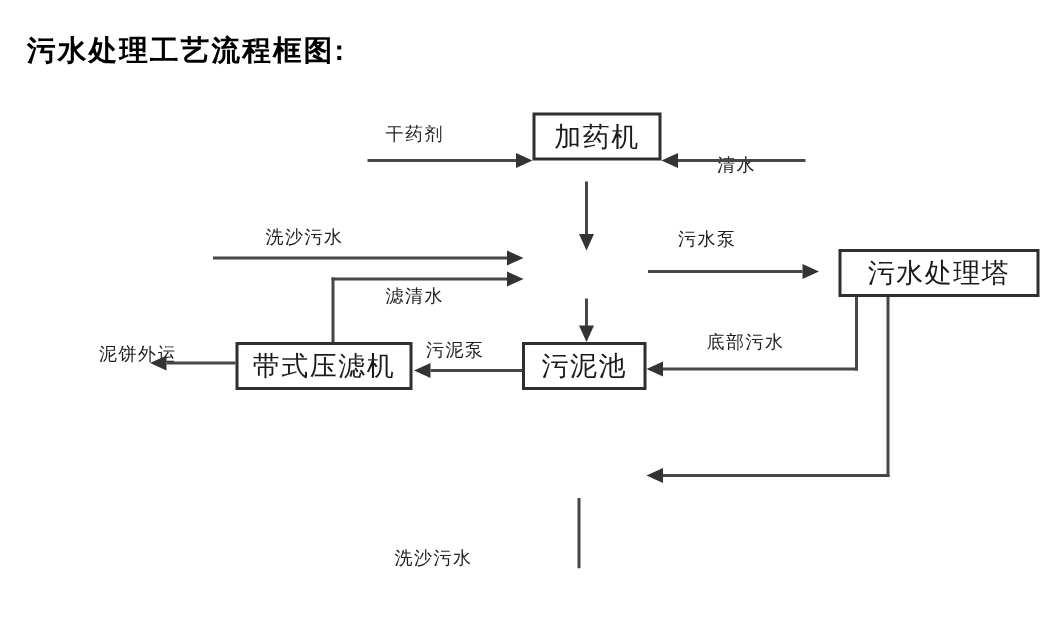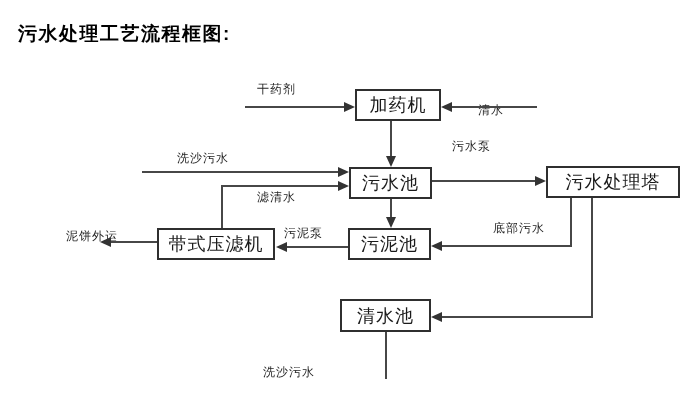--- a/index.html
+++ b/index.html
@@ -49,26 +49,24 @@
   .ar.l { border-top: 5px solid transparent; border-bottom: 5px solid transparent; border-right: 11px solid #333; }
   .ar.d { border-left: 5px solid transparent; border-right: 5px solid transparent; border-top: 11px solid #333; }
 </style>
 </head>
 <body>
 
 <div class="stage">
 
   <div class="title">污水处理工艺流程框图:</div>
 
-  <div class="node" style="left:355px; top:89px;  width:86px;  height:32px;">加药机</div>
-  <div class="node" style="left:349px; top:167px; width:83px;  height:32px;">污水池</div>
-  <div class="node" style="left:546px; top:166px; width:134px; height:32px;">污水处理塔</div>
+  <div class="node" style="left:355px; top:75px;  width:86px;  height:32px;">加药机</div>
+  <div class="node" style="left:559px; top:166px; width:134px; height:32px;">污水处理塔</div>
   <div class="node" style="left:348px; top:228px; width:83px;  height:32px;">污泥池</div>
   <div class="node" style="left:157px; top:228px; width:118px; height:32px;">带式压滤机</div>
-  <div class="node" style="left:340px; top:299px; width:91px;  height:33px;">清水池</div>
 
   <div class="lbl" style="left:257px; top:81px;">干药剂</div>
   <div class="hl" style="left:245px; top:106px; width:100px;"></div>
   <div class="ar r" style="left:344px; top:102px;"></div>
 
   <div class="lbl" style="left:478px; top:82px;margin-top:20px;">清水</div>
   <div class="ar l" style="left:441px; top:102px;"></div>
   <div class="hl" style="left:452px; top:106px; width:85px;"></div>
 
   <div class="vl" style="left:390px; top:121px; height:36px;"></div>
@@ -76,28 +74,28 @@
 
   <div class="lbl" style="left:177px; top:150px;">洗沙污水</div>
   <div class="hl" style="left:142px; top:171px; width:196px;"></div>
   <div class="ar r" style="left:338px; top:167px;"></div>
 
   <div class="lbl" style="left:257px; top:189px;">滤清水</div>
   <div class="vl" style="left:221px; top:185px; height:43px;"></div>
   <div class="hl" style="left:221px; top:185px; width:117px;"></div>
   <div class="ar r" style="left:338px; top:181px;"></div>
 
-  <div class="lbl" style="left:452px; top:138px;">污水泵</div>
+  <div class="lbl" style="left:452px; top:151px;">污水泵</div>
   <div class="hl" style="left:432px; top:180px; width:103px;"></div>
   <div class="ar r" style="left:535px; top:176px;"></div>
 
   <div class="vl" style="left:390px; top:199px; height:19px;"></div>
   <div class="ar d" style="left:386px; top:217px;"></div>
 
-  <div class="lbl" style="left:493px; top:220px;">底部污水</div>
+  <div class="lbl" style="left:471px; top:220px;">底部污水</div>
   <div class="vl" style="left:570px; top:198px; height:49px;"></div>
   <div class="hl" style="left:442px; top:245px; width:130px;"></div>
   <div class="ar l" style="left:431px; top:241px;"></div>
 
   <div class="lbl" style="left:284px; top:225px;">污泥泵</div>
   <div class="ar l" style="left:276px; top:242px;"></div>
   <div class="hl" style="left:287px; top:246px; width:61px;"></div>
 
   <div class="lbl" style="left:18px; top:228px;margin-left:48px;">泥饼外运</div>
   <div class="ar l" style="left:100px; top:237px;"></div>

